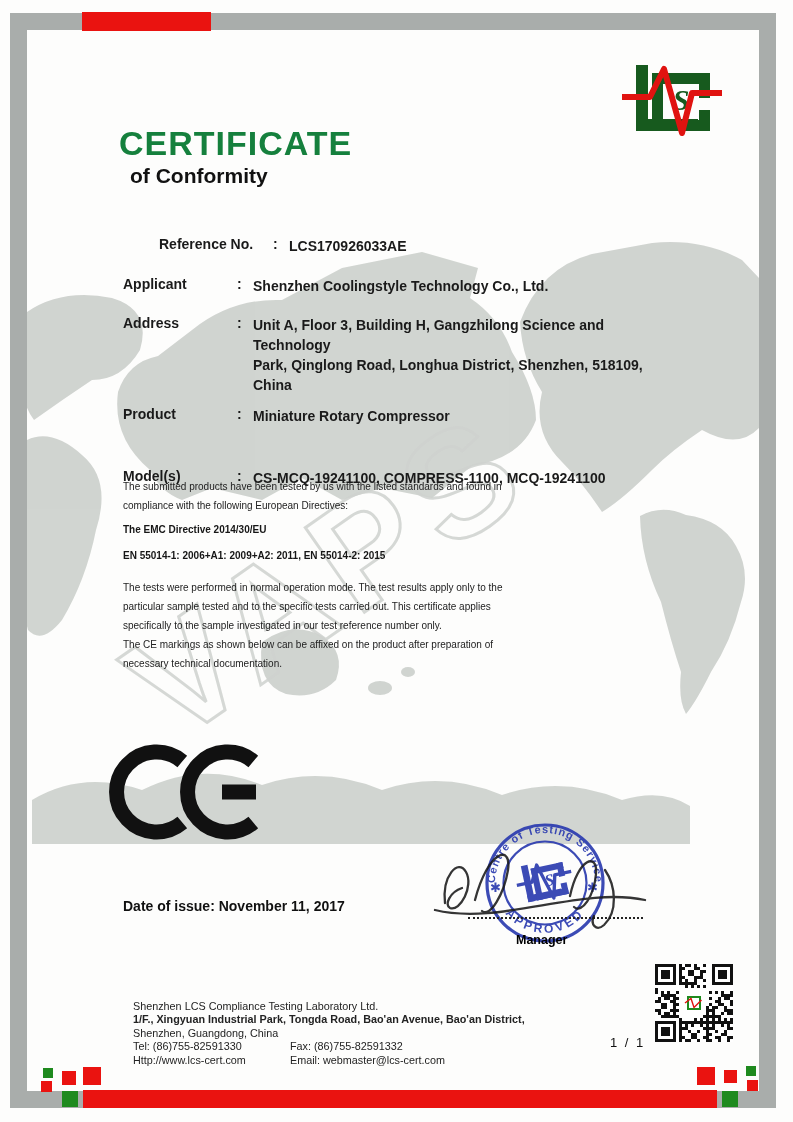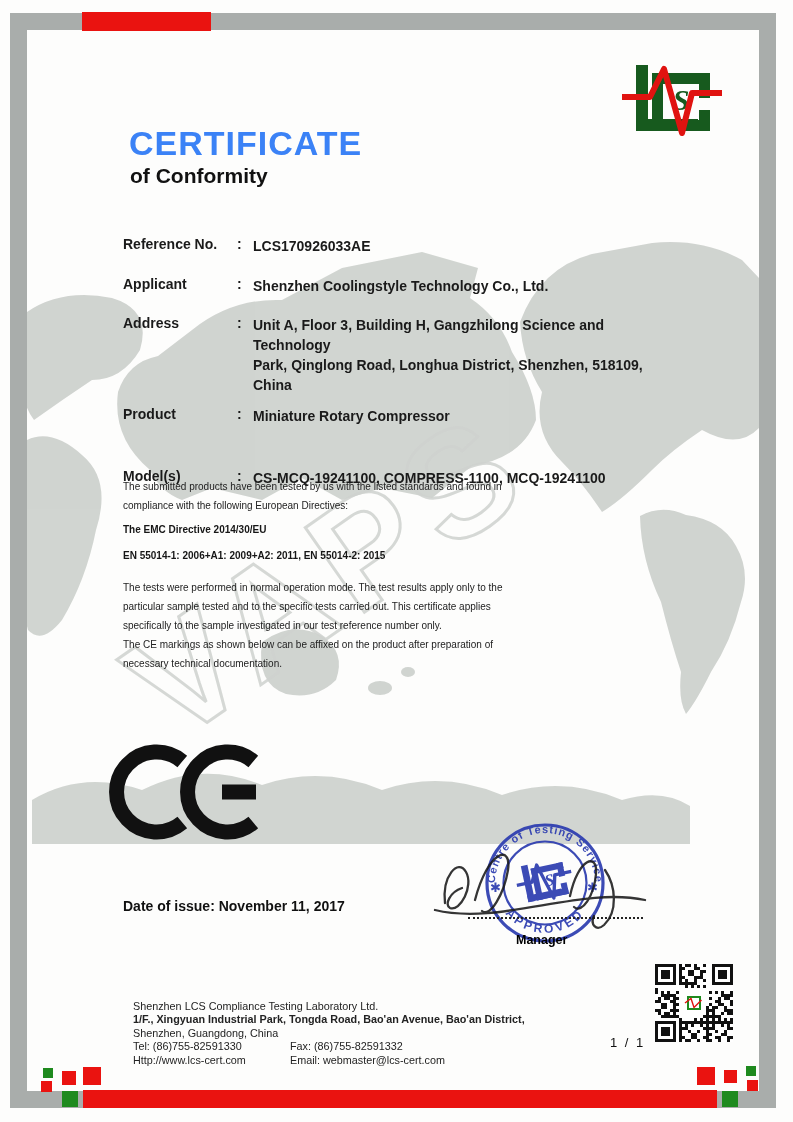--- a/index.html
+++ b/index.html
@@ -9,21 +9,21 @@
   .frame{position:absolute;left:10px;top:13px;width:732px;height:1061px;
          border:17px solid #a9adab;z-index:1;}
   .redbar-top{position:absolute;left:82px;top:12px;width:129px;height:19px;background:#ea1310;z-index:3;}
   .redbar-bottom{position:absolute;left:83px;top:1090px;width:634px;height:18px;background:#ea1310;z-index:3;}
   .sq{position:absolute;z-index:4;}
   .sq.red{background:#ea1310;} .sq.green{background:#1e8a1e;}
   
   .wm-clip{position:absolute;left:27px;top:30px;width:732px;height:1061px;overflow:hidden;z-index:0;}
   
   .content{position:absolute;left:0;top:0;width:793px;height:1122px;z-index:2;}
-  .title{position:absolute;left:129px;top:124px;font-size:34px;font-weight:700;letter-spacing:1px;color:#3b82f6;}
+  .title{position:absolute;left:119px;top:124px;font-size:34px;font-weight:700;letter-spacing:1px;color:#15803d;}
   .subtitle{position:absolute;left:130px;top:164px;font-size:21px;font-weight:700;color:#111;}
   .row{position:absolute;left:123px;font-size:14px;font-weight:700;color:#1a1a1a;}
   .row .lbl{display:inline-block;width:114px;vertical-align:top;}
   .row .col{display:inline-block;width:16px;vertical-align:top;}
   .row .val{display:inline-block;width:430px;vertical-align:top;white-space:pre-line;line-height:20px;}
   .para{position:absolute;left:123px;width:560px;font-size:10px;line-height:19.2px;
         color:#222;white-space:pre-line;}
   .para.bold{font-weight:700;color:#161616;}
   .date-line{position:absolute;left:123px;top:898px;font-size:14px;font-weight:700;color:#111;}
   .manager{position:absolute;left:516px;top:933px;font-size:12.5px;font-weight:600;color:#000000;z-index:6;}
@@ -97,21 +97,21 @@
           <rect x="77" y="53" width="11" height="21"></rect>
         </g>
         <text x="59" y="53" font-size="30" font-weight="700" font-style="italic" font-family="Liberation Serif, serif" fill="#175a1e" text-anchor="middle">S</text>
         <polyline points="0,40 28,40 42,12 60,76 70,36 100,36" fill="none" stroke="#e01310" stroke-width="6" stroke-linejoin="round"></polyline>
       </svg>
     </div>
 
     <div class="title">CERTIFICATE</div>
     <div class="subtitle">of Conformity</div>
 
-    <div class="row" style="top:236px;">
+    <div class="row" style="top:236px;margin-left:36px;">
       <span class="lbl">Reference No.</span><span class="col">:</span><span class="val">LCS170926033AE</span>
     </div>
     <div class="row" style="top:276px;">
       <span class="lbl">Applicant</span><span class="col">:</span><span class="val">Shenzhen Coolingstyle Technology Co., Ltd.</span>
     </div>
     <div class="row" style="top:315px;">
       <span class="lbl">Address</span><span class="col">:</span><span class="val">Unit A, Floor 3, Building H, Gangzhilong Science and Technology
 Park, Qinglong Road, Longhua District, Shenzhen, 518109, China</span>
     </div>
     <div class="row" style="top:406px;">

